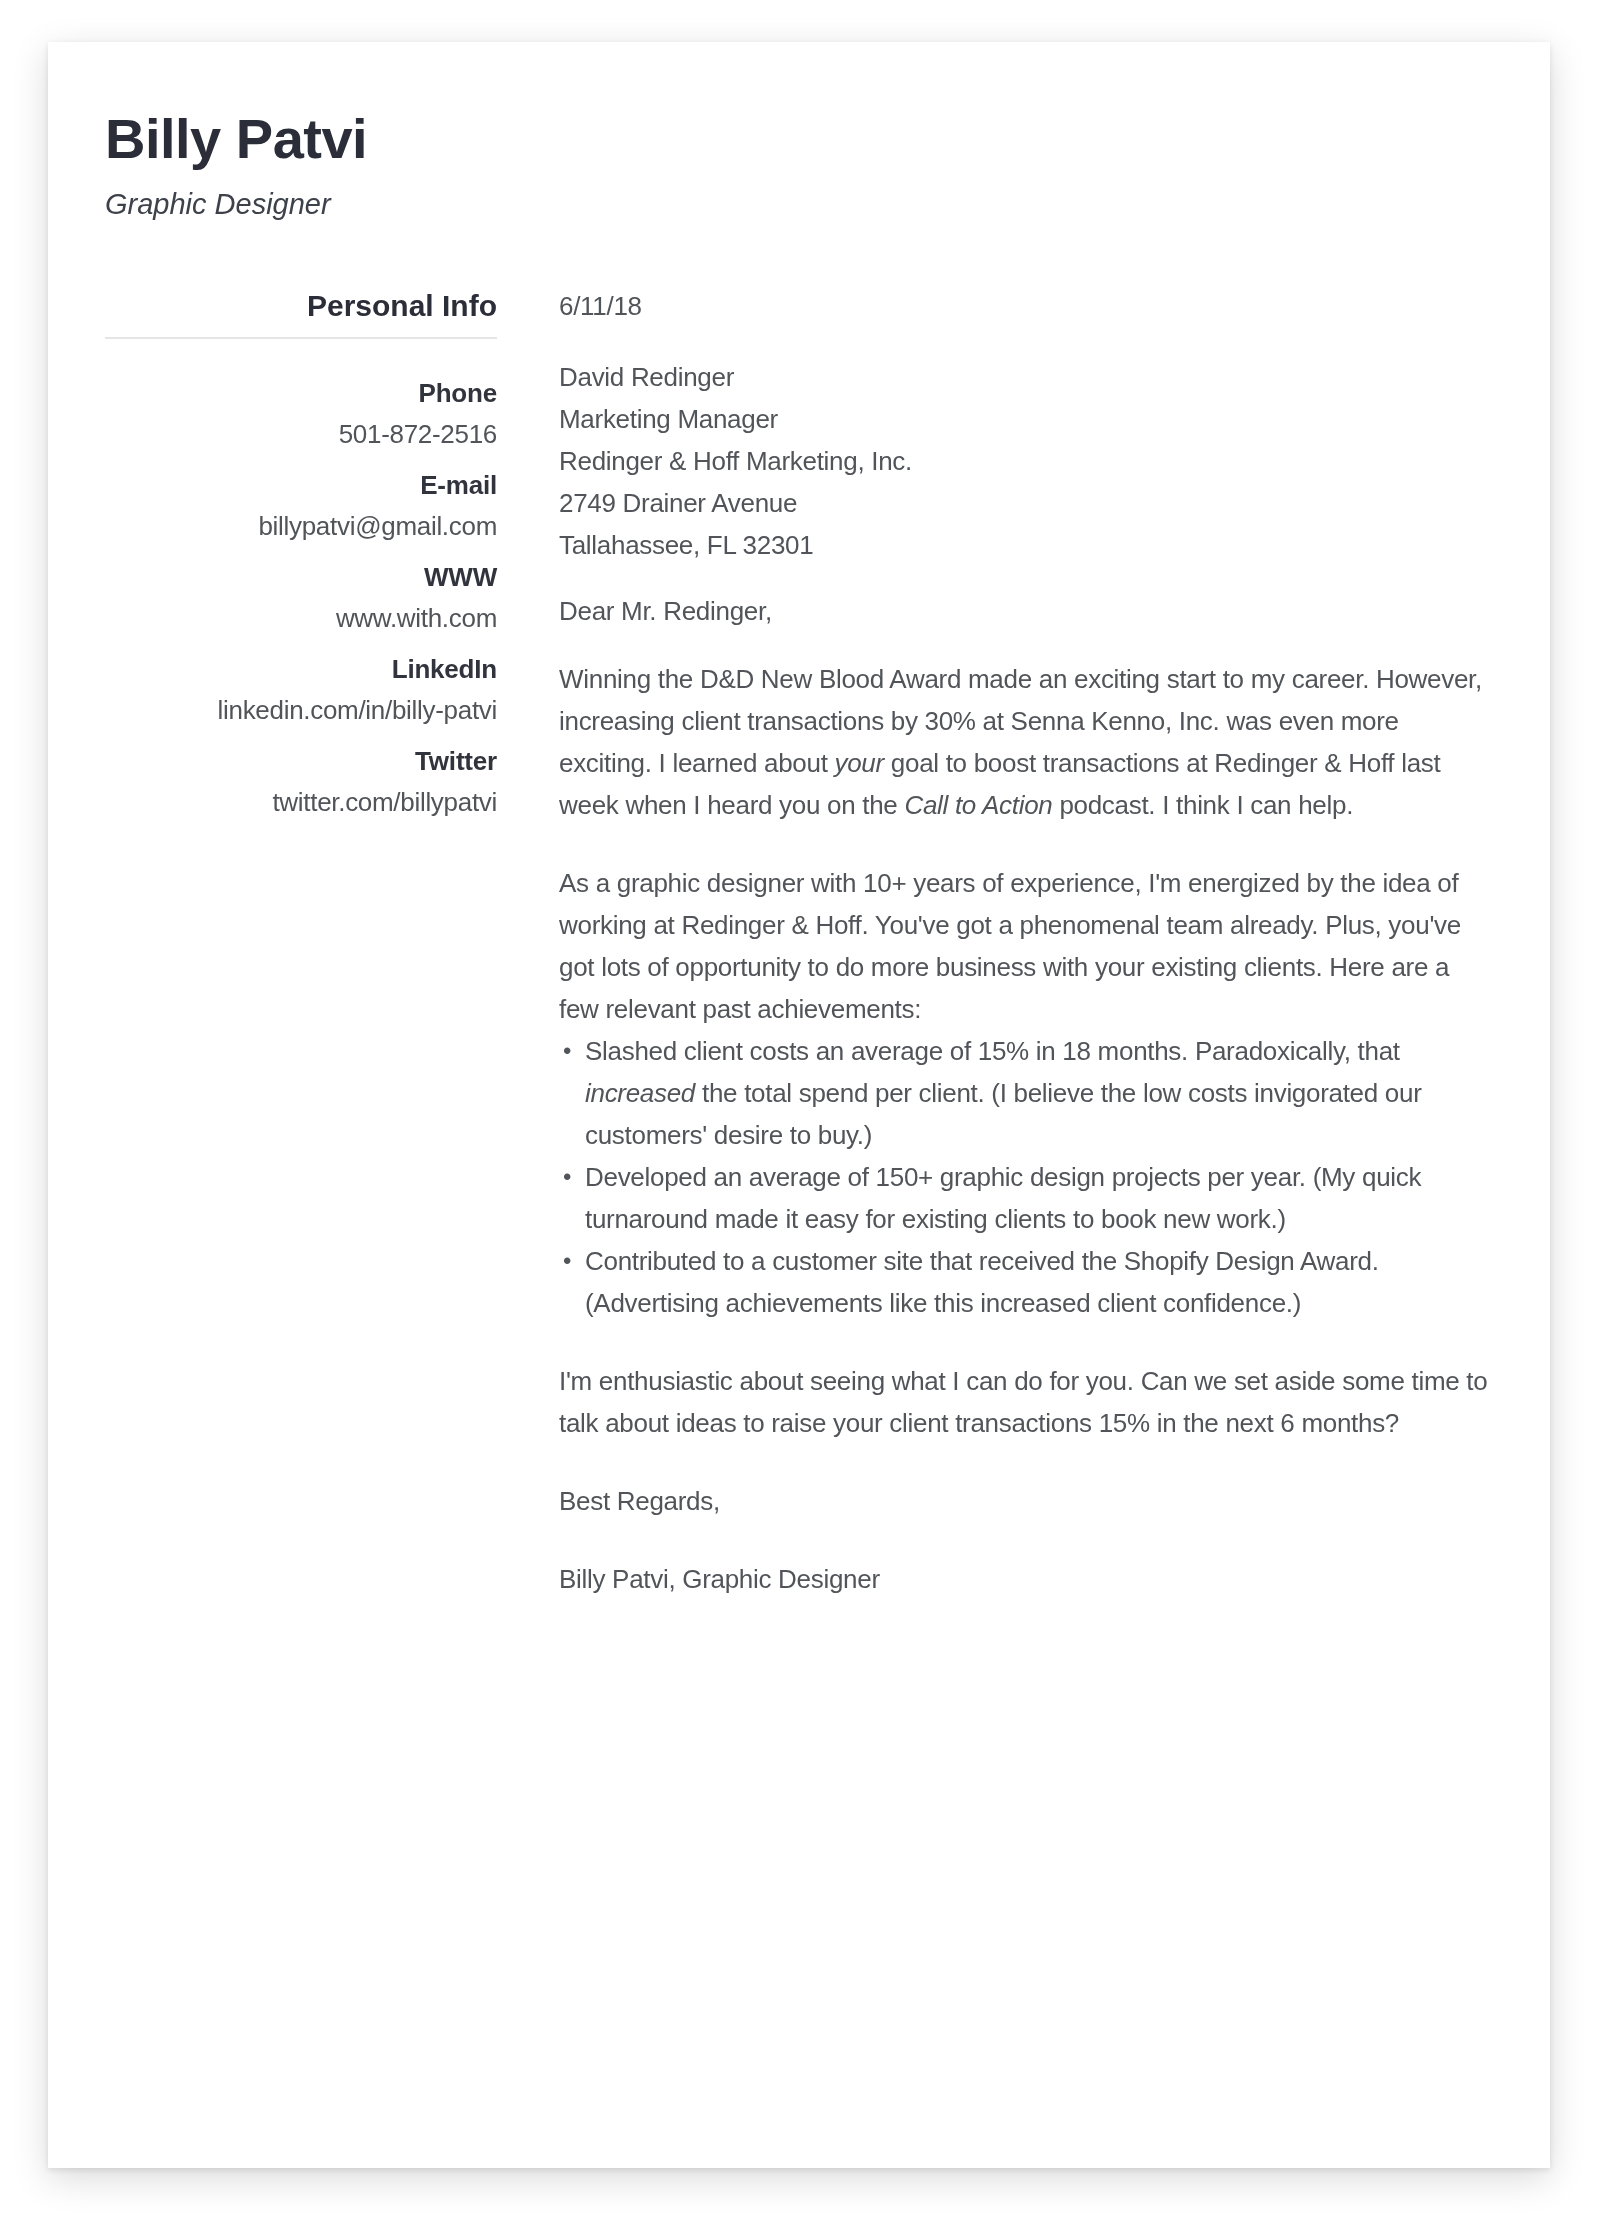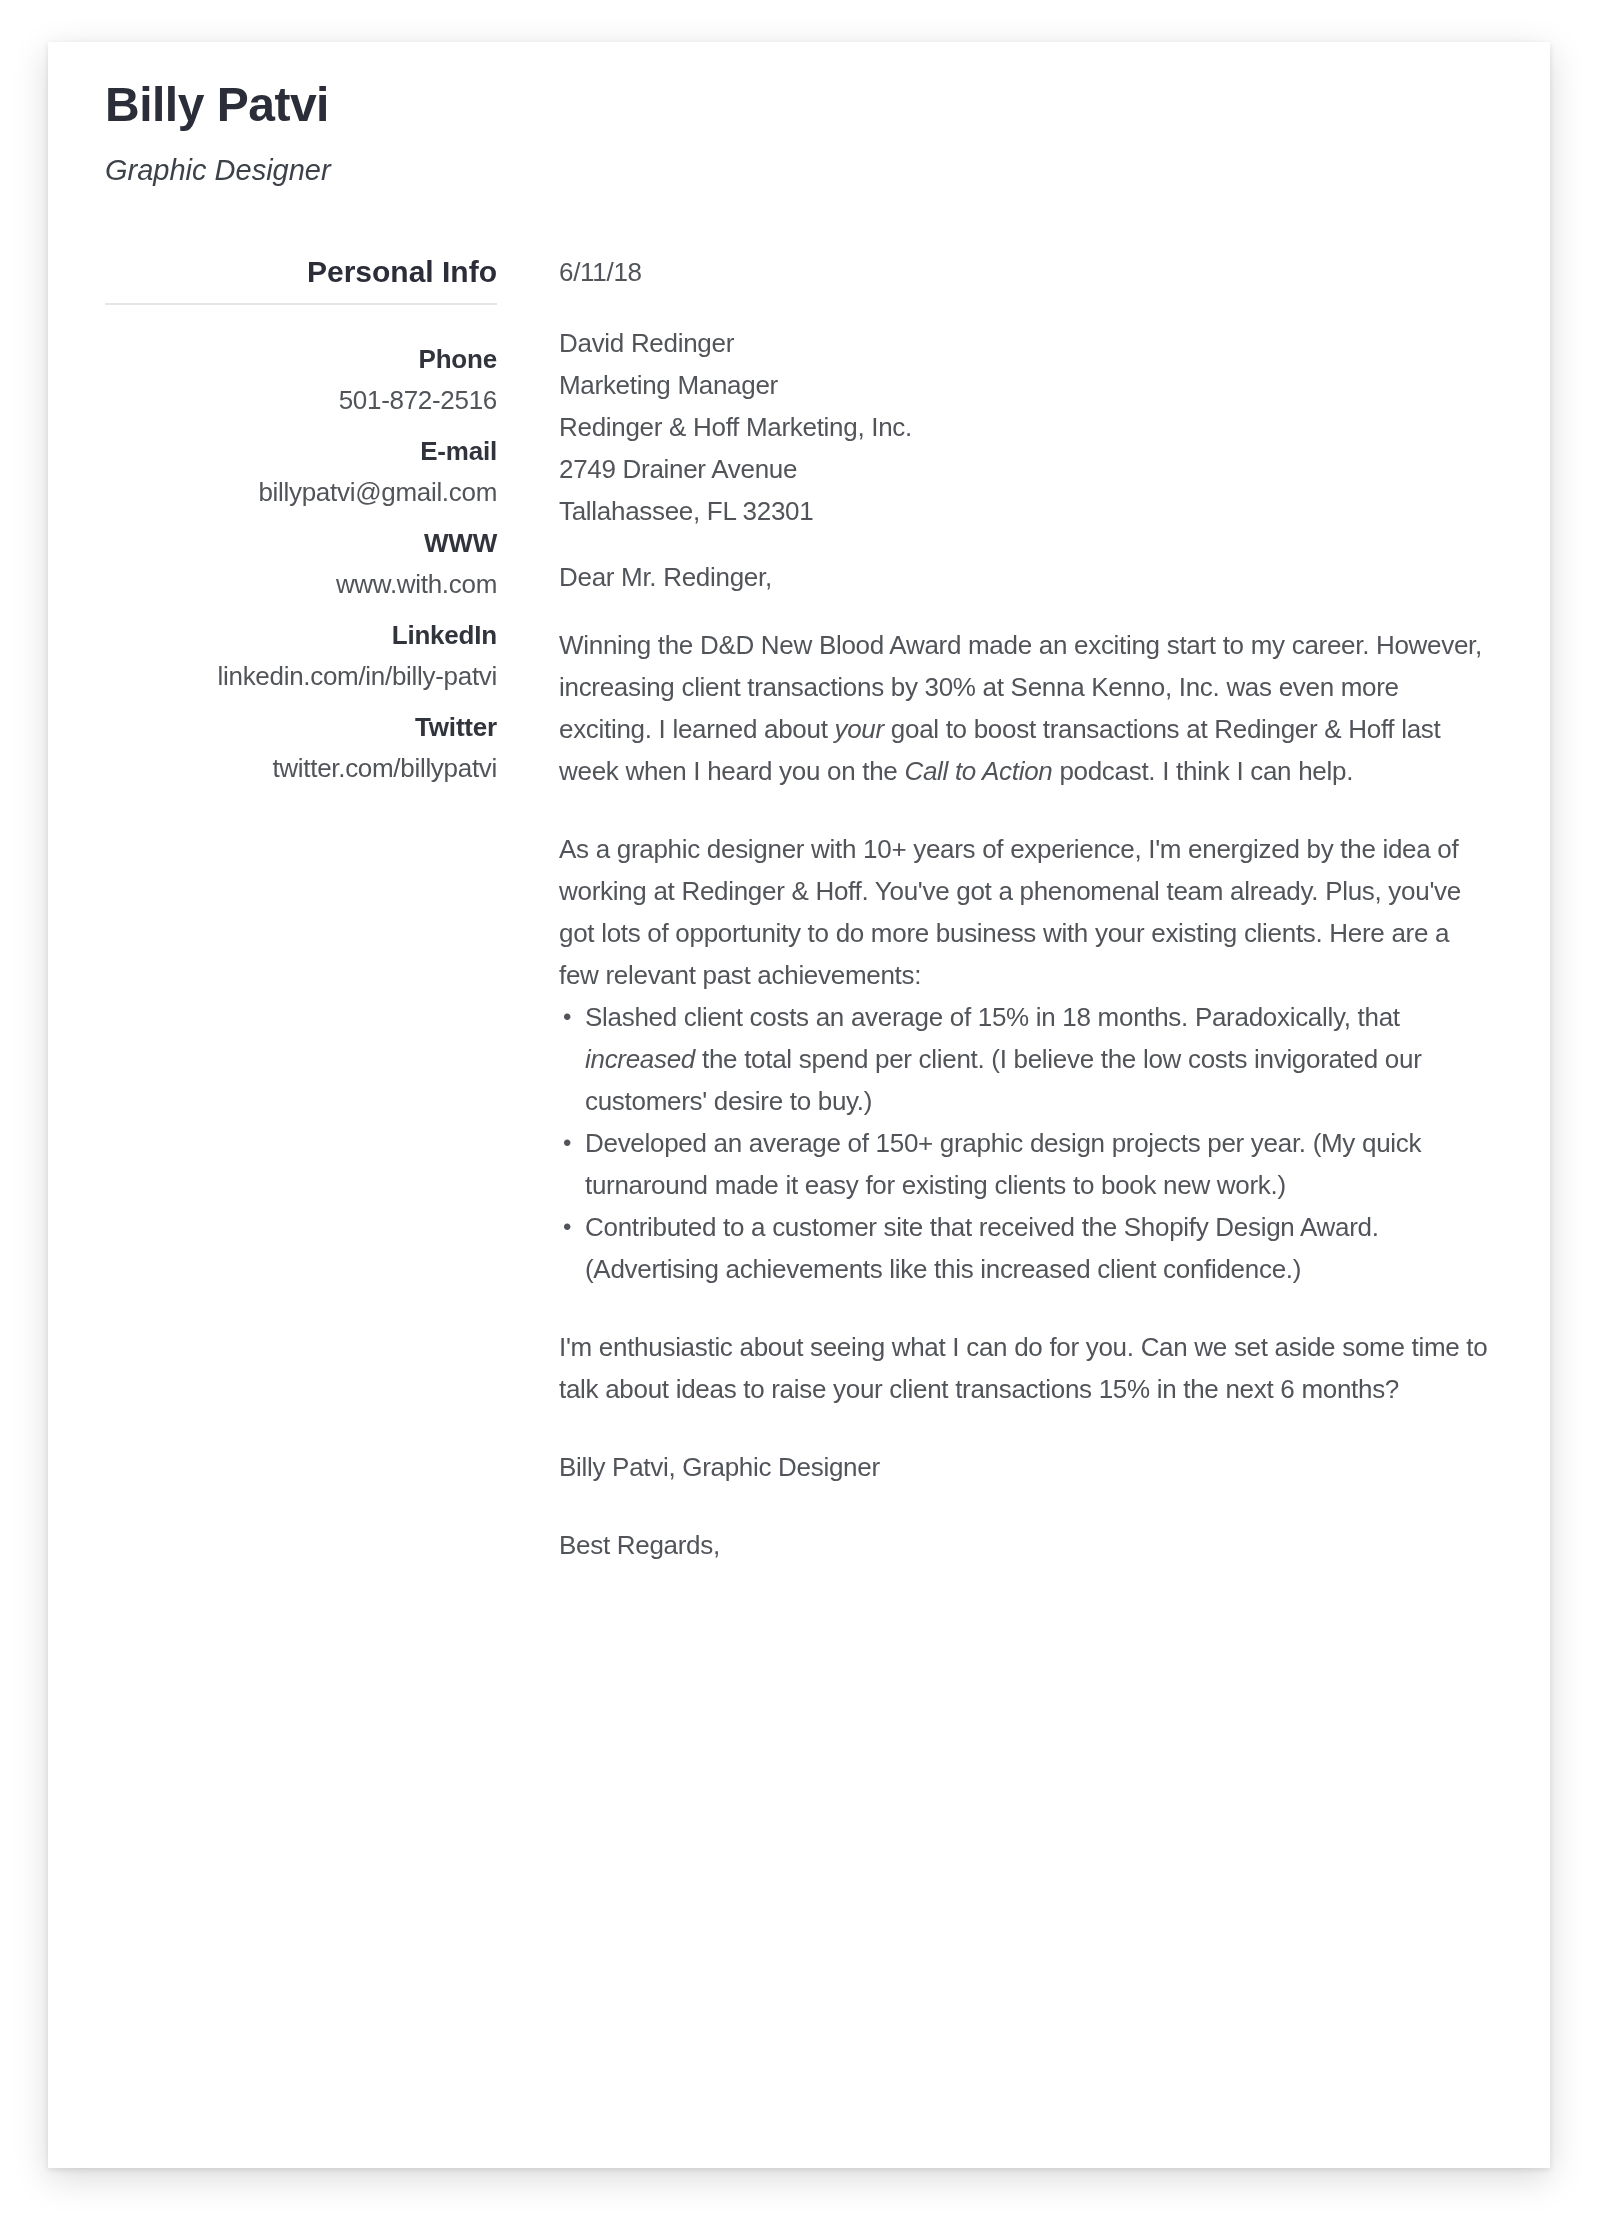--- a/index.html
+++ b/index.html
@@ -19,22 +19,22 @@
   }
   .sheet{
     position:absolute;left:48px;top:42px;
     width:1502px;height:2126px;
     background:#ffffff;
     box-shadow:0 2px 6px rgba(0,0,0,0.10), 0 10px 34px rgba(0,0,0,0.15);
     box-sizing:border-box;
     padding:0 57px;
   }
   .person-name{
-    margin:32px 0 0;
-    font-size:48px;font-weight:800;
+    margin:66px 0 0;
+    font-size:56px;font-weight:800;
     letter-spacing:-0.5px;
     color:var(--heading);
     line-height:62px;
   }
   .person-title{
     margin:14px 0 0;
     font-size:29px;font-style:italic;
     color:var(--subtitle);
     line-height:40px;
   }
@@ -132,19 +132,19 @@
       <div class="salutation">Dear Mr. Redinger,</div>
       <div class="body-blocks">
           <p><span>Winning the D&amp;D New Blood Award made an exciting start to my career. However, increasing client transactions by 30% at Senna Kenno, Inc. was even more exciting. I learned about </span><em>your</em><span> goal to boost transactions at Redinger &amp; Hoff last week when I heard you on the </span><em>Call to Action</em><span> podcast. I think I can help.</span></p>
           <p><span>As a graphic designer with 10+ years of experience, I'm energized by the idea of working at Redinger &amp; Hoff. You've got a phenomenal team already. Plus, you've got lots of opportunity to do more business with your existing clients. Here are a few relevant past achievements:</span></p>
           <ul>
             <li><span>Slashed client costs an average of 15% in 18 months. Paradoxically, that </span><em>increased</em><span> the total spend per client. (I believe the low costs invigorated our customers' desire to buy.)</span></li>
             <li><span>Developed an average of 150+ graphic design projects per year. (My quick turnaround made it easy for existing clients to book new work.)</span></li>
             <li><span>Contributed to a customer site that received the Shopify Design Award. (Advertising achievements like this increased client confidence.)</span></li>
           </ul>
           <p><span>I'm enthusiastic about seeing what I can do for you. Can we set aside some time to talk about ideas to raise your client transactions 15% in the next 6 months?</span></p>
+          <p><span>Best Regards,</span></p>
           <p><span>Billy Patvi, Graphic Designer</span></p>
-          <p><span>Best Regards,</span></p>
         </div>
     </main>
 
   </div>
 </div>
 
 </body></html>

